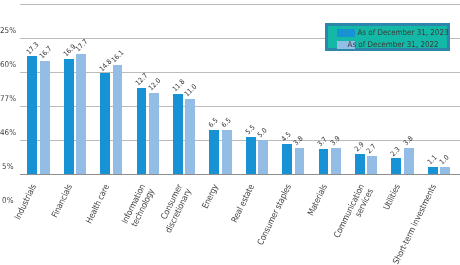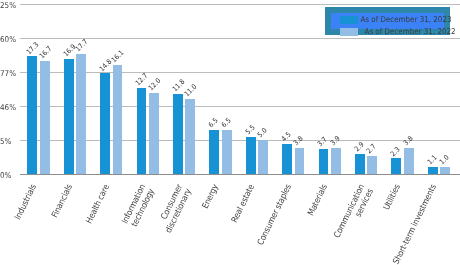--- a/index.html
+++ b/index.html
@@ -2,27 +2,27 @@
 <html><head>
 <meta charset="utf-8">
 <style>
   html,body{margin:0;padding:0;}
   body{width:460px;height:265px;background:#ffffff;overflow:hidden;
        font-family:"DejaVu Sans Condensed","DejaVu Sans",sans-serif;
        -webkit-font-smoothing:antialiased;text-rendering:geometricPrecision;}
   #chart{position:relative;width:460px;height:265px;background:#fff;}
   .gridline{position:absolute;height:1px;background:#bcbcbc;left:20px;width:440px;}
   .baseline{position:absolute;left:20px;width:440px;height:1px;background:#8e8e8e;}
-  .ytick{position:absolute;text-align:left;color:#444;font-size:8px;line-height:8px;left:0;width:15.6px;}
+  .ytick{position:absolute;text-align:center;color:#444;font-size:8px;line-height:8px;left:0;width:15.6px;margin-top:25px;}
   .bar{position:absolute;}
   .dlabel{position:absolute;font-size:6.9px;line-height:7.5px;color:#2e2e2e;white-space:nowrap;
           transform:rotate(-45deg);transform-origin:left bottom;}
   .xlabel{position:absolute;font-size:8.6px;line-height:10.1px;letter-spacing:-0.2px;color:#3f3f3f;white-space:nowrap;
           transform:rotate(-64deg);transform-origin:right top;text-align:right;width:220px;}
-  .legend{position:absolute;border:6px solid #1d4ed8;background:#3b82f6;box-sizing:border-box;}
+  .legend{position:absolute;border:3px solid #1d4ed8;background:#14b8a6;box-sizing:border-box;margin-top:16px;}
   .legrow{position:absolute;}
   .swatch{position:absolute;display:block;}
   .legtext{position:absolute;display:block;font-size:7.95px;line-height:9px;color:#3b3b3b;white-space:nowrap;}
 </style>
 </head>
 <body>
 
 <div id="chart">
   <div id="grid">
       <div class="baseline" style="top: 174px;"></div>
@@ -132,16 +132,16 @@
       </div>
     </div>
 
   <div id="legendbox" class="legend" style="left: 324.5px; top: 6.5px; width: 125px; height: 28px; border-color: rgb(45, 135, 171);">
     <div class="legrow">
       <span class="swatch" style="background: rgb(23, 146, 212); left: 9px; top: 3.5px; width: 18px; height: 8px;"></span>
       <span class="legtext" style="left: 29.9px; top: 2px;">As of December 31, 2023</span>
     </div>
     <div class="legrow">
       <span class="swatch" style="background: rgb(147, 189, 228); left: 9px; top: 15.8px; width: 18px; height: 8px;"></span>
-      <span class="legtext" style="left: 34px; top: 14.3px;">As of December 31, 2022</span>
+      <span class="legtext" style="left: 20px; top: 14.3px;">As of December 31, 2022</span>
     </div>
   </div>
 </div>
 
 </body></html>

